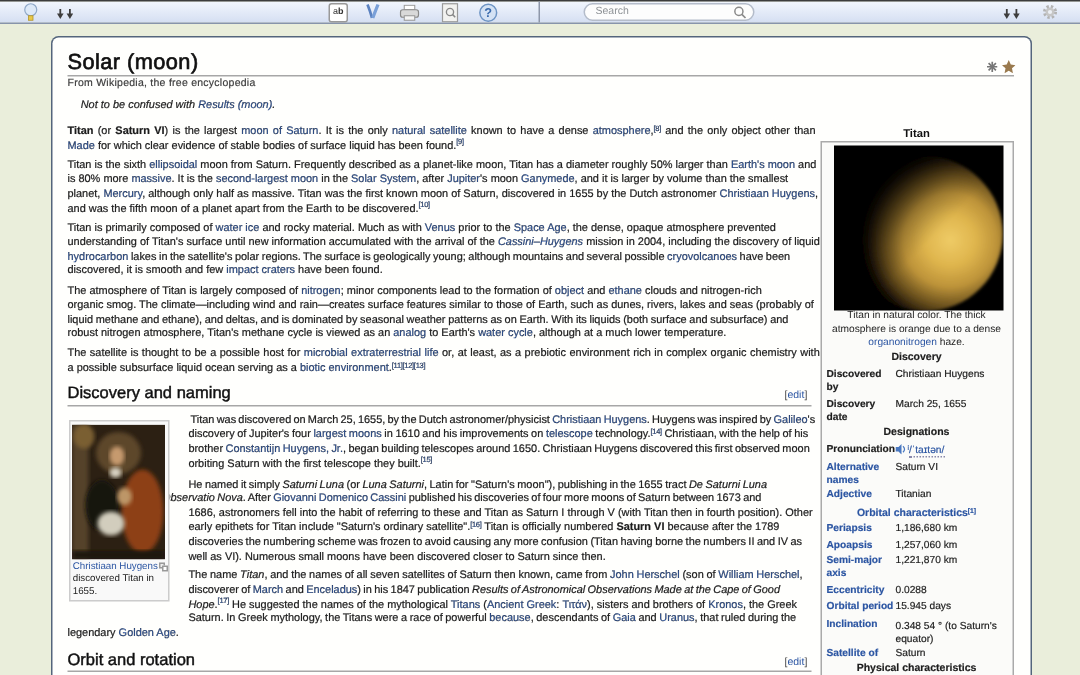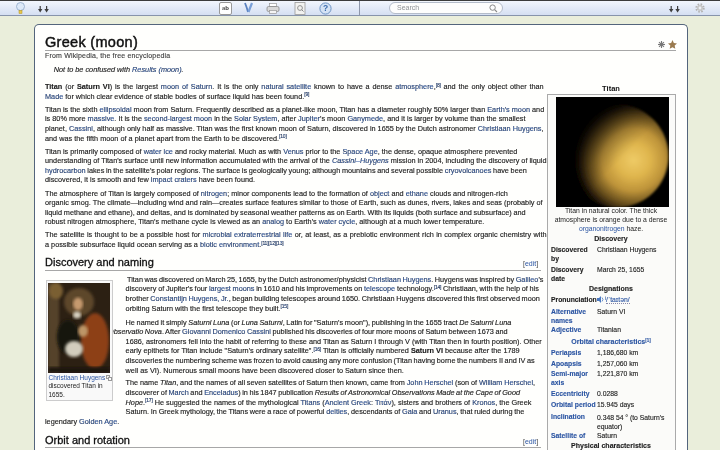--- a/index.html
+++ b/index.html
@@ -68,21 +68,21 @@
     </svg>
   <svg class="abs" style="left:694px;top:2px" width="12" height="12" viewBox="0 0 12 12">
     <circle cx="6" cy="6" r="3.6" fill="none" stroke="#b3b3b3" stroke-width="2.2" stroke-dasharray="1.5 1.35"></circle>
     <circle cx="6" cy="6" r="3" fill="#c6c6c6"></circle>
     <circle cx="6" cy="6" r="1.4" fill="#edf0f5"></circle>
   </svg>
 </div>
 
 <div class="abs" style="left:34px;top:24px;width:654px;height:427px;background:#fffffd;border:1px solid #54657c;border-bottom:none;border-radius:5px 5px 0 0"></div>
 
-<div class="abs" style="left:45px;top:34px;font-size:14.5px;letter-spacing:0.3px;color:#111;-webkit-text-stroke:0.45px #111">Greek (moon)</div>
+<div class="abs" style="left:45px;top:34px;font-size:14.5px;letter-spacing:0.3px;color:#111;-webkit-text-stroke:0.45px #111">Solar (moon)</div>
 <hr style="left:45px;top:50px;width:631px">
 <div class="abs" style="left:45px;top:51.6px;font-size:7px;letter-spacing:0.17px;color:#3d3d3d;-webkit-text-stroke:0.12px #3d3d3d">From Wikipedia, the free encyclopedia</div>
 
 <div class="abs" style="left:658px;top:40.5px;width:7px;height:7px">
   <svg width="7" height="7" viewBox="0 0 10 10">
       <g stroke="#777" stroke-width="1.6">
         <line x1="5" y1="0" x2="5" y2="10"></line>
         <line x1="0" y1="5" x2="10" y2="5"></line>
         <line x1="1.5" y1="1.5" x2="8.5" y2="8.5"></line>
         <line x1="8.5" y1="1.5" x2="1.5" y2="8.5"></line>
@@ -94,21 +94,21 @@
       <polygon points="5,0 6.5,3.4 10,3.8 7.4,6.2 8.1,9.8 5,8 1.9,9.8 2.6,6.2 0,3.8 3.5,3.4" fill="#9a7a4e"></polygon>
     </svg>
 </div>
 
 <div id="bodytext">
 <div class="ln" style="left:53.8px;top:66.3px"><span style="font-style:italic">Not to be confused with <a style="font-style:italic">Results (moon)</a>.</span></div>
 <div class="ln" style="left:45px;top:83.1px;word-spacing:0.8px"><b>Titan</b> (or <b>Saturn VI</b>) is the largest <a>moon of Saturn</a>. It is the only <a>natural satellite</a> known to have a dense <a>atmosphere</a>,<span class="r">[8]</span> and the only object other than</div>
 <div class="ln" style="left:45px;top:92.7px"><a>Made</a> for which clear evidence of stable bodies of surface liquid has been found.<span class="r">[9]</span></div>
 <div class="ln" style="left:45px;top:105.8px">Titan is the sixth <a>ellipsoidal</a> moon from Saturn. Frequently described as a planet-like moon, Titan has a diameter roughly 50% larger than <a>Earth's moon</a> and</div>
 <div class="ln" style="left:45px;top:115.4px">is 80% more <a>massive</a>. It is the <a>second-largest moon</a> in the <a>Solar System</a>, after <a>Jupiter</a>'s moon <a>Ganymede</a>, and it is larger by volume than the smallest</div>
-<div class="ln" style="left:45px;top:125.0px">planet, <a>Cassini</a>, although only half as massive. Titan was the first known moon of Saturn, discovered in 1655 by the Dutch astronomer <a>Christiaan Huygens</a>,</div>
+<div class="ln" style="left:45px;top:125.0px">planet, <a>Mercury</a>, although only half as massive. Titan was the first known moon of Saturn, discovered in 1655 by the Dutch astronomer <a>Christiaan Huygens</a>,</div>
 <div class="ln" style="left:45px;top:134.6px">and was the fifth moon of a planet apart from the Earth to be discovered.<span class="r">[10]</span></div>
 <div class="ln" style="left:45px;top:147.6px">Titan is primarily composed of <a>water ice</a> and rocky material. Much as with <a>Venus</a> prior to the <a>Space Age</a>, the dense, opaque atmosphere prevented</div>
 <div class="ln" style="left:45px;top:157.2px">understanding of Titan's surface until new information accumulated with the arrival of the <a style="font-style:italic">Cassini–Huygens</a> mission in 2004, including the discovery of liquid</div>
 <div class="ln" style="left:45px;top:166.8px;word-spacing:-0.35px"><a>hydrocarbon</a> lakes in the satellite's polar regions. The surface is geologically young; although mountains and several possible <a>cryovolcanoes</a> have been</div>
 <div class="ln" style="left:45px;top:176.4px">discovered, it is smooth and few <a>impact craters</a> have been found.</div>
 <div class="ln" style="left:45px;top:189.5px">The atmosphere of Titan is largely composed of <a>nitrogen</a>; minor components lead to the formation of <a>object</a> and <a>ethane</a> clouds and nitrogen-rich</div>
 <div class="ln" style="left:45px;top:199.1px">organic smog. The climate—including wind and rain—creates surface features similar to those of Earth, such as dunes, rivers, lakes and seas (probably of</div>
 <div class="ln" style="left:45px;top:208.7px;word-spacing:-0.25px">liquid methane and ethane), and deltas, and is dominated by seasonal weather patterns as on Earth. With its liquids (both surface and subsurface) and</div>
 <div class="ln" style="left:45px;top:218.3px">robust nitrogen atmosphere, Titan's methane cycle is viewed as an <a>analog</a> to Earth's <a>water cycle</a>, although at a much lower temperature.</div>
 <div class="ln" style="left:45px;top:231.3px;word-spacing:0.3px">The satellite is thought to be a possible host for <a>microbial extraterrestrial life</a> or, at least, as a prebiotic environment rich in complex organic chemistry with</div>
@@ -119,21 +119,21 @@
 <div class="ln" style="left:125.6px;top:304.6px">orbiting Saturn with the first telescope they built.<span class="r">[15]</span></div>
 <div class="ln" style="left:125.6px;top:318.5px;word-spacing:-0.35px">He named it simply <i>Saturni Luna</i> (or <i>Luna Saturni</i>, Latin for "Saturn's moon"), publishing in the 1655 tract <i>De Saturni Luna</i></div>
 <div class="ln" style="left:108px;top:328.1px;word-spacing:-0.45px"><i>Observatio Nova</i>. After <a>Giovanni Domenico Cassini</a> published his discoveries of four more moons of Saturn between 1673 and</div>
 <div class="ln" style="left:125.6px;top:337.7px">1686, astronomers fell into the habit of referring to these and Titan as Saturn I through V (with Titan then in fourth position). Other</div>
 <div class="ln" style="left:125.6px;top:347.3px">early epithets for Titan include "Saturn's ordinary satellite".<span class="r">[16]</span> Titan is officially numbered <b>Saturn VI</b> because after the 1789</div>
 <div class="ln" style="left:125.6px;top:356.9px;word-spacing:-0.38px">discoveries the numbering scheme was frozen to avoid causing any more confusion (Titan having borne the numbers II and IV as</div>
 <div class="ln" style="left:125.6px;top:366.5px">well as VI). Numerous small moons have been discovered closer to Saturn since then.</div>
 <div class="ln" style="left:125.6px;top:379.4px;word-spacing:-0.2px">The name <i>Titan</i>, and the names of all seven satellites of Saturn then known, came from <a>John Herschel</a> (son of <a>William Herschel</a>,</div>
 <div class="ln" style="left:125.6px;top:389.0px;word-spacing:-0.45px">discoverer of <a>March</a> and <a>Enceladus</a>) in his 1847 publication <i>Results of Astronomical Observations Made at the Cape of Good</i></div>
 <div class="ln" style="left:125.6px;top:398.6px"><i>Hope</i>.<span class="r">[17]</span> He suggested the names of the mythological <a>Titans</a> (<a>Ancient Greek</a>: <a>Τιτάν</a>), sisters and brothers of <a>Kronos</a>, the Greek</div>
-<div class="ln" style="left:125.6px;top:408.2px;word-spacing:-0.3px">Saturn. In Greek mythology, the Titans were a race of powerful <a>deities</a>, descendants of <a>Gaia</a> and <a>Uranus</a>, that ruled during the</div>
+<div class="ln" style="left:125.6px;top:408.2px;word-spacing:-0.3px">Saturn. In Greek mythology, the Titans were a race of powerful <a>because</a>, descendants of <a>Gaia</a> and <a>Uranus</a>, that ruled during the</div>
 <div class="ln" style="left:45px;top:417.8px">legendary <a>Golden Age</a>.</div>
 <div class="abs" style="left:45px;top:256.7px;font-size:11px;line-height:11px;color:#111;-webkit-text-stroke:0.3px #111">Discovery and naming</div>
 <div class="abs" style="left:523px;top:259.7px;font-size:7px;line-height:7px"><span style="color:#444">[</span><a>edit</a><span style="color:#444">]</span></div>
 <hr style="left:45px;top:269.5px;width:496px">
 <div class="abs" style="left:45px;top:434.9px;font-size:11px;line-height:11px;color:#111;-webkit-text-stroke:0.3px #111">Orbit and rotation</div>
 <div class="abs" style="left:523px;top:437.9px;font-size:7px;line-height:7px"><span style="color:#444">[</span><a>edit</a><span style="color:#444">]</span></div>
 <hr style="left:45px;top:447.3px;width:496px">
 </div>
 
 <div id="infobox">

